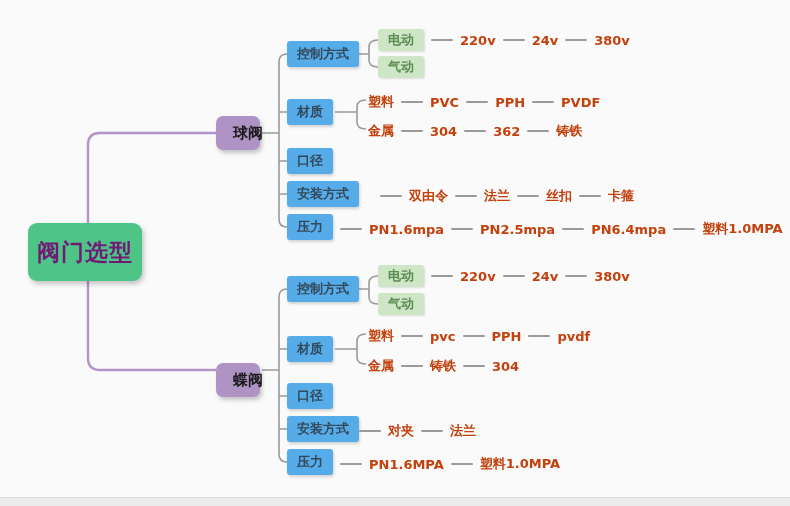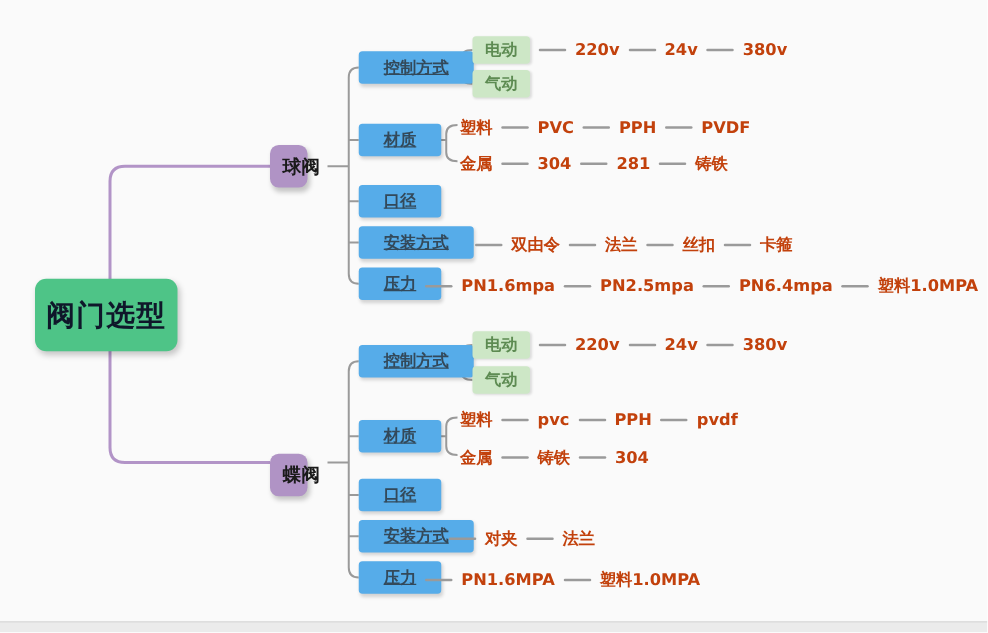--- a/index.html
+++ b/index.html
@@ -5,26 +5,26 @@
   html,body{margin:0;padding:0;background:#fff;}
   .canvas{
     position:relative;width:790px;height:506px;background:#fafafa;
     font-family:"DejaVu Sans","Liberation Sans",sans-serif;overflow:hidden;
   }
   svg.links{position:absolute;left:0;top:0;}
   .gray-link{stroke:#9a9a9a;stroke-width:1.6;fill:none;}
   .purple-link{stroke:#b294c7;stroke-width:2.4;fill:none;}
   .node{position:absolute;display:flex;align-items:center;justify-content:center;
         font-weight:bold;box-sizing:border-box;white-space:nowrap;}
-  .root{background:#4ec487;color:#0f172a;font-size:23px;border-radius:9px;
+  .root{background:#4ec487;color:#701a75;font-size:23px;border-radius:9px;
         width:114px;height:58px;box-shadow:2px 3px 5px rgba(0,0,0,.22);letter-spacing:1px;}
   .branch{background:#b093c5;color:#1a1a1a;font-size:15px;border-radius:7px;
-        width:30px;height:34px;box-shadow:2px 3px 4px rgba(0,0,0,.22);padding-left:20px;}
-  .cat{background:#56ace9;color:#33495a;font-size:13px;height:26px;padding:0 20px;
-        border-radius:3px;box-shadow:1px 2px 3px rgba(0,0,0,.16);text-decoration:underline;}
+        width:44px;height:34px;box-shadow:2px 3px 4px rgba(0,0,0,.22);padding-left:20px;}
+  .cat{background:#56ace9;color:#33495a;font-size:13px;height:26px;padding:0 10px;
+        border-radius:3px;box-shadow:1px 2px 3px rgba(0,0,0,.16);}
   .row{position:absolute;display:flex;align-items:center;gap:7px;height:22px;justify-content:flex-end;}
   .leafbox{background:#cde7c6;color:#5d8b52;font-size:13px;font-weight:bold;height:22px;
         padding:0 10px;border-radius:3px;display:flex;align-items:center;
         box-shadow:1px 1px 2px rgba(0,0,0,.12);white-space:nowrap;}
   .leaf{color:#c2410c;font-size:13px;font-weight:bold;white-space:nowrap;}
   .dash{width:22px;height:2px;background:#9a9a9a;border-radius:1px;flex:none;}
   .bottom-edge{position:absolute;left:0;right:0;bottom:0;height:8px;background:#ebebeb;
         border-top:1px solid #d9d9d9;}
 </style>
 </head>
@@ -80,21 +80,21 @@
     <span class="dash"></span>
     <span class="leaf">PPH</span>
     <span class="dash"></span>
     <span class="leaf">PVDF</span>
   </div>
   <div class="row" style="left:368px;top:120px">
     <span class="leaf">金属</span>
     <span class="dash"></span>
     <span class="leaf">304</span>
     <span class="dash"></span>
-    <span class="leaf">281</span>
+    <span class="leaf">362</span>
     <span class="dash"></span>
     <span class="leaf">铸铁</span>
   </div>
 
   <div class="row" style="left:380px;top:185px">
     <span class="dash"></span>
     <span class="leaf">双由令</span>
     <span class="dash"></span>
     <span class="leaf">法兰</span>
     <span class="dash"></span>

